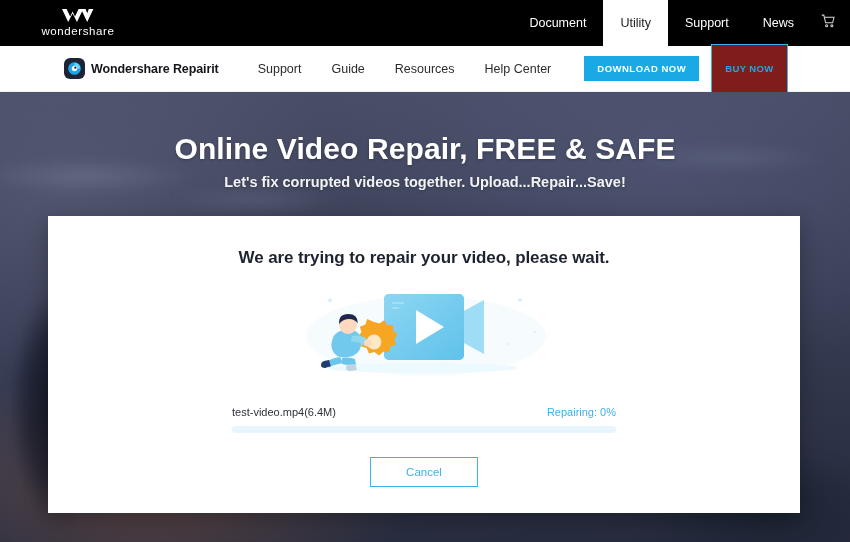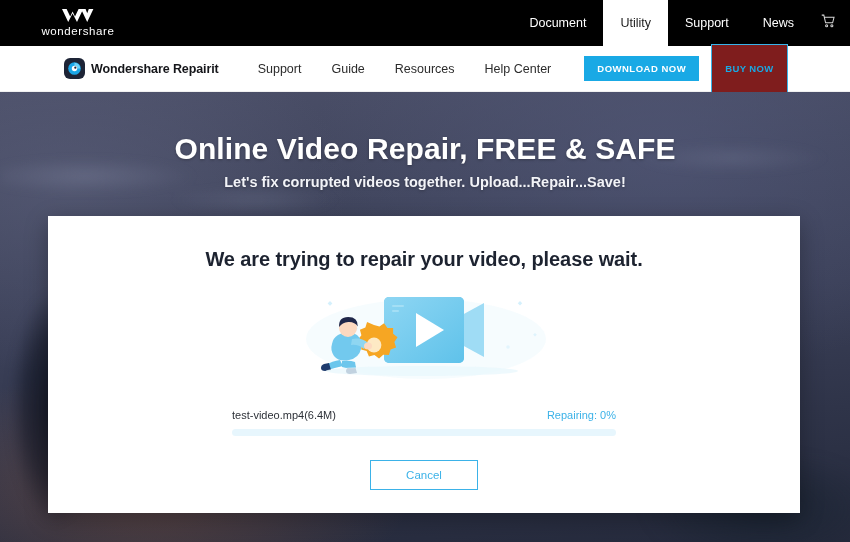--- a/index.html
+++ b/index.html
@@ -113,21 +113,21 @@
   }
 
   
   .card {
     position: absolute; left: 48px; top: 124px; width: 752px; height: 297px;
     background: #ffffff;
     box-shadow: 0 6px 22px rgba(0,0,0,.30);
   }
   .card-title {
     margin-top: 32px; text-align: center;
-    font-size: 20px; font-weight: 700; color: #1d2330; letter-spacing: -.1px;
+    font-size: 17px; font-weight: 700; color: #1d2330; letter-spacing: -.1px;
   }
   .illus-wrap {
     margin-top: 10px; display: flex; justify-content: center; align-items: center;
     height: 100px;
   }
 
   
   .prog-block { width: 384px; margin: 16px auto 0 auto; }
   .prog-row { display: flex; justify-content: space-between; align-items: baseline; }
   .prog-file { font-size: 11px; color: #2d3138; margin-top: 12px; }

